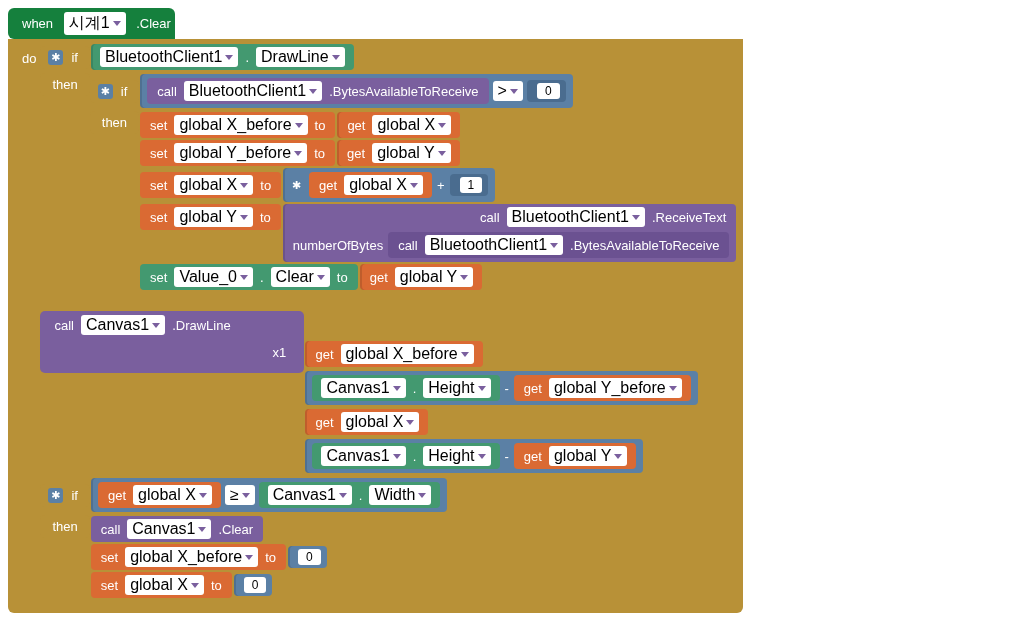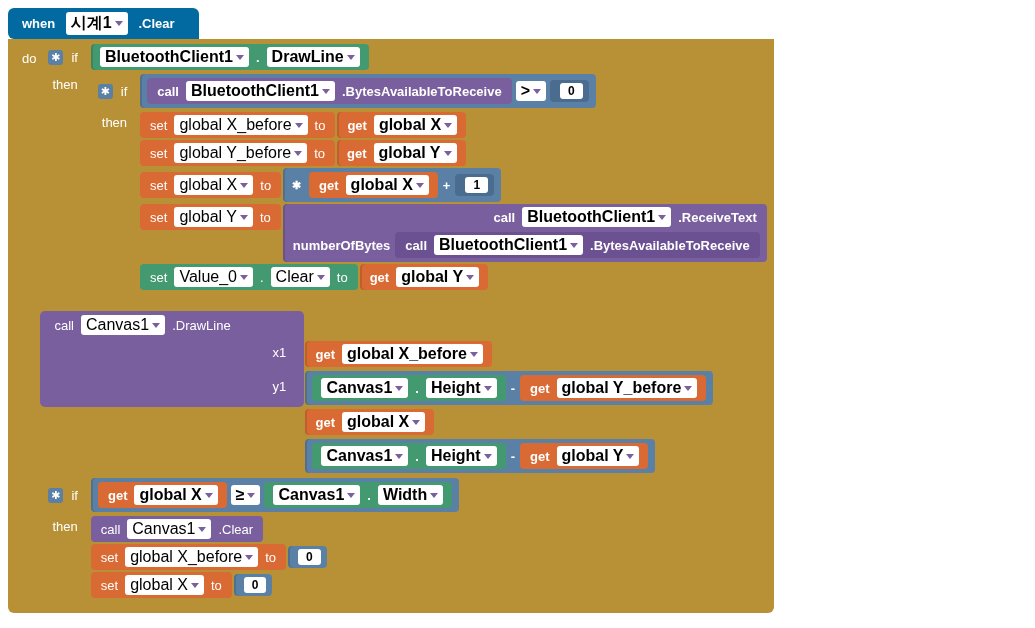--- a/index.html
+++ b/index.html
@@ -64,25 +64,24 @@
     color: #fff;
     font-size: 11px;
     display: inline-flex;
     align-items: center;
     justify-content: center;
     margin-right: 4px;
   }
 
   
   .event-block {
-    background: #0369a1;
+    background: #15803d;
     border-radius: 6px 6px 0 6px;
-    padding: 4px 20px 4px 10px;
+    padding: 4px 0 4px 10px;
     width: fit-content;
-    font-weight: bold;
   }
   .do-rail {
     background: #B89137;
     padding: 4px 6px 8px 10px;
     border-radius: 0 0 6px 6px;
     width: fit-content;
     display: flex;
   }
   .ctrl { background:#B89137; padding:4px 8px; border-radius:5px; display:inline-flex; align-items:center;}
   .ctrl-body { display:flex; flex-direction:column; align-items:flex-start; margin-bottom:6px;}
@@ -90,21 +89,21 @@
   .drawline {
     background:#7A5F9E;
     border-radius:5px;
     padding:4px 10px;
     width:264px;
   }
   .drawline-row { display:flex; align-items:center; justify-content:flex-end; height:34px; }
   .drawline-row .arg-lbl { color:#ffffff; width:30px; text-align:center; }
 
   
-  .notch { box-shadow: inset 2px 0 0 rgba(0,0,0,0.12); font-weight: bold; }
+  .notch { box-shadow: inset 2px 0 0 rgba(0,0,0,0.12); }
 </style>
 </head>
 <body>
 
 <div class="event-block">
   <span class="lbl">when</span>
   <span class="dd">
       <span>시계1</span>
       <span class="tri"></span>
     </span>
@@ -302,23 +301,20 @@
           <span class="lbl">call</span>
           <span class="dd">
               <span>Canvas1</span>
               <span class="tri"></span>
             </span>
           <span class="lbl">.DrawLine</span>
         </div>
         <div class="drawline-row">
             <span class="arg-lbl">x1</span>
           </div>
-        <div class="drawline-row">
-            <span class="arg-lbl">y1</span>
-          </div>
       </div>
       <div class="stack" style="margin-top:26px">
 
         <div class="row" style="height:34px">
           <span class="blk orange notch">
             <span class="lbl">get</span>
             <span class="dd">
                 <span>global X_before</span>
                 <span class="tri"></span>
               </span>

